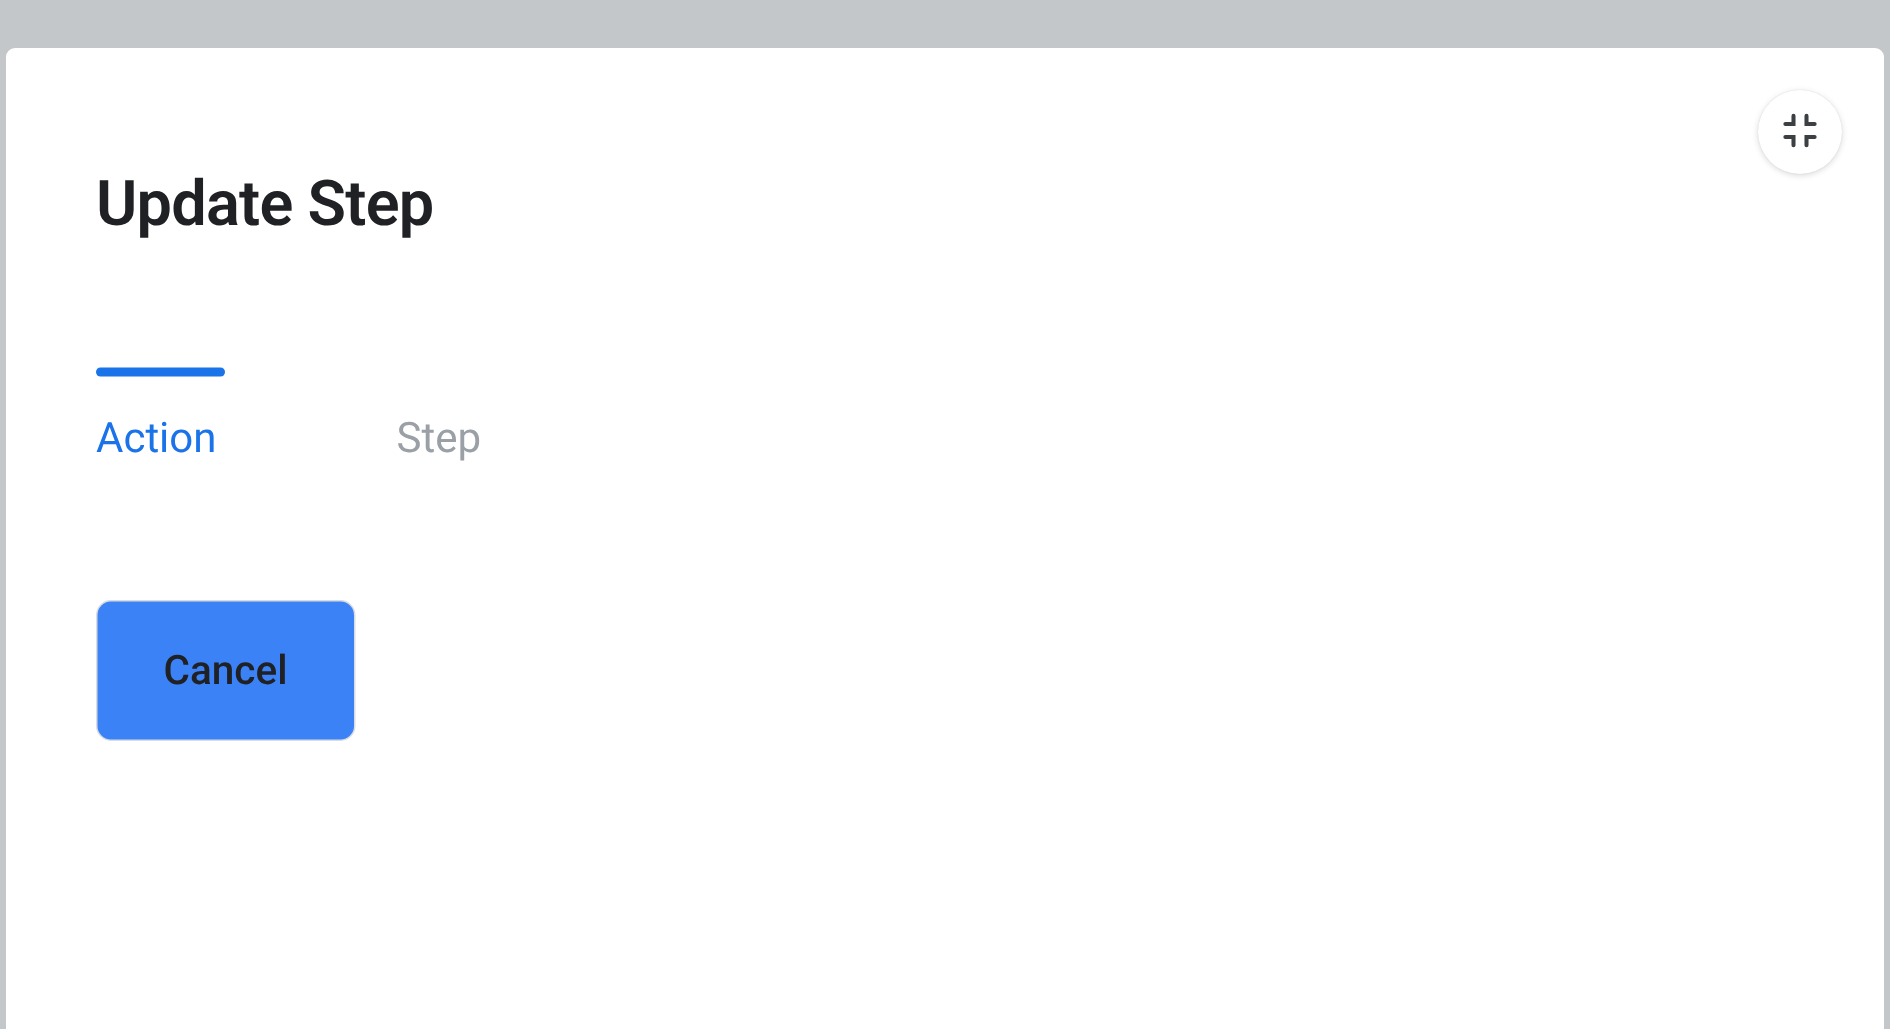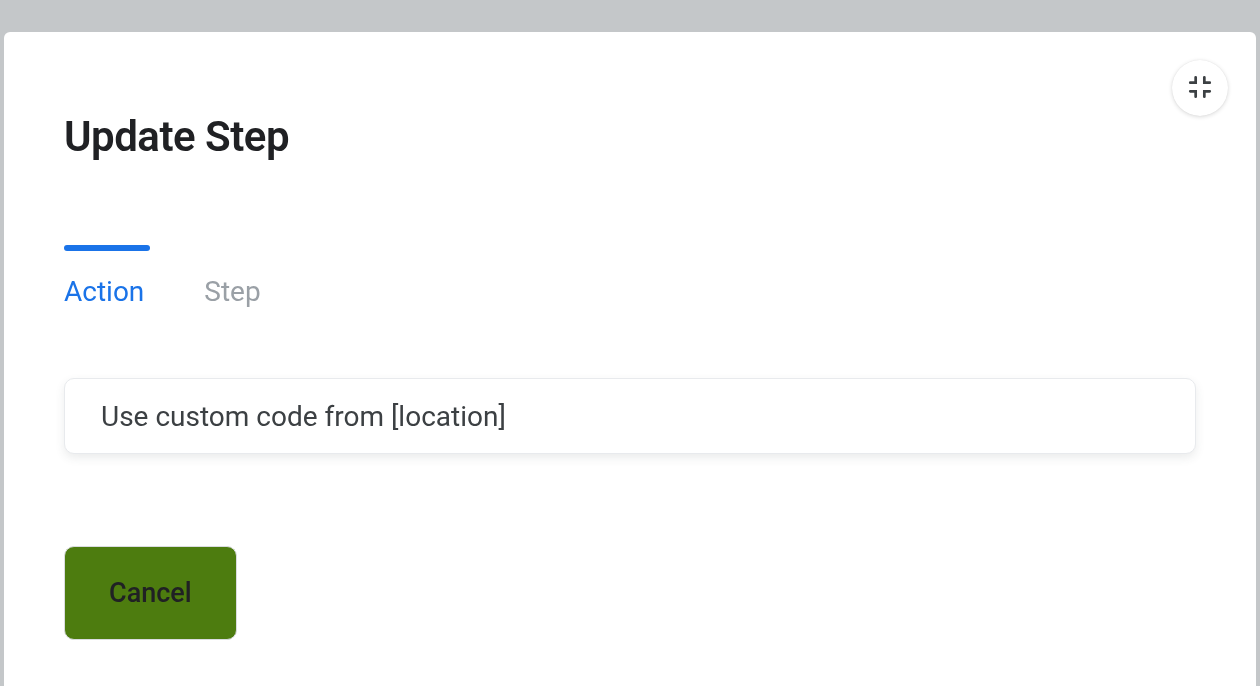--- a/index.html
+++ b/index.html
@@ -40,21 +40,21 @@
       color: #3c4043;
     }
     .title {
       font-size: 42px;
       font-weight: 600;
       color: #202124;
       letter-spacing: -0.5px;
     }
     .tabs {
       display: flex;
-      gap: 60px;
+      gap: 120px;
       margin-top: 90px;
     }
     .tab {
       font-size: 28px;
       color: #9aa0a6;
       cursor: pointer;
       position: relative;
       padding-top: 24px;
       font-weight: 400;
     }
@@ -85,21 +85,21 @@
       font-family: inherit;
       box-shadow: 0 4px 10px rgba(60,64,67,0.1);
       outline: none;
     }
     .actions {
       margin-top: 92px;
     }
     .cancel-btn {
       height: 94px;
       padding: 0 44px;
-      background: #4d7c0f;
+      background: #3b82f6;
       border: 1px solid #dadce0;
       border-radius: 10px;
       font-size: 27px;
       font-weight: 500;
       color: #202124;
       cursor: pointer;
       font-family: inherit;
     }
   </style>
 </head>
@@ -122,21 +122,18 @@
 
   <div class="tabs">
     <div class="tab active">
       <span>Action</span>
     </div>
     <div class="tab">
       <span>Step</span>
     </div>
   </div>
 
-  <div class="input-wrap">
-    <input type="text" class="text-input" value="Use custom code from [location]" style="">
-  </div>
 
   <div class="actions">
     <button class="cancel-btn">Cancel</button>
   </div>
 
 </div>
 
 </body></html>

